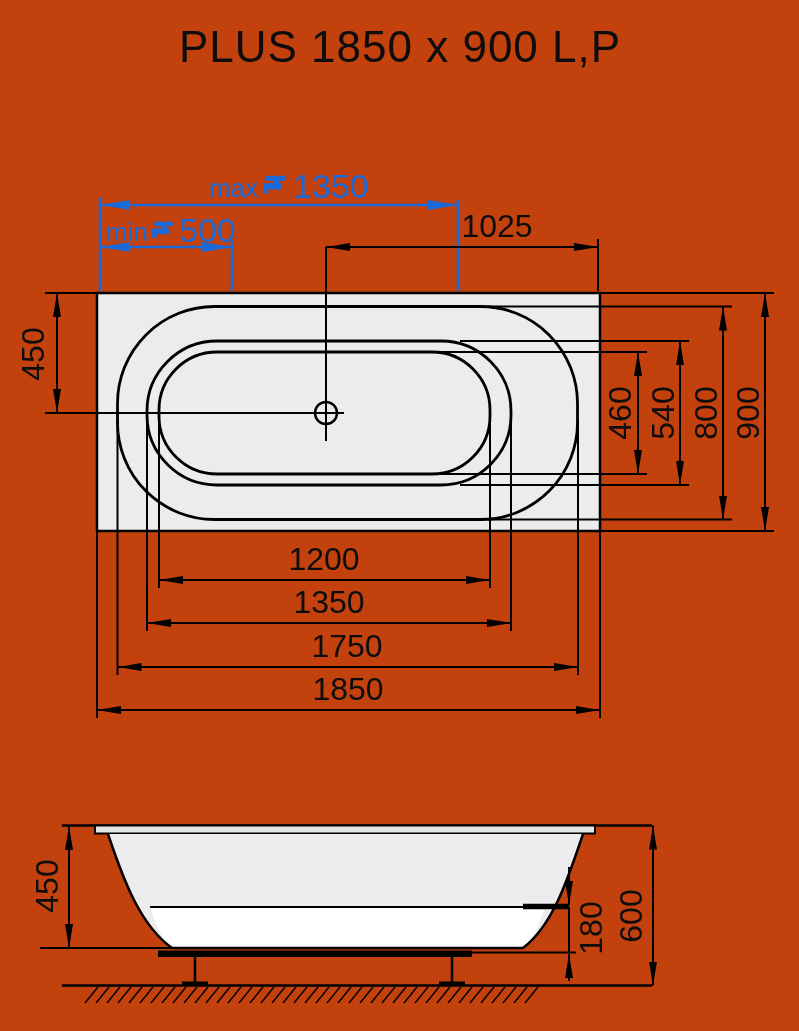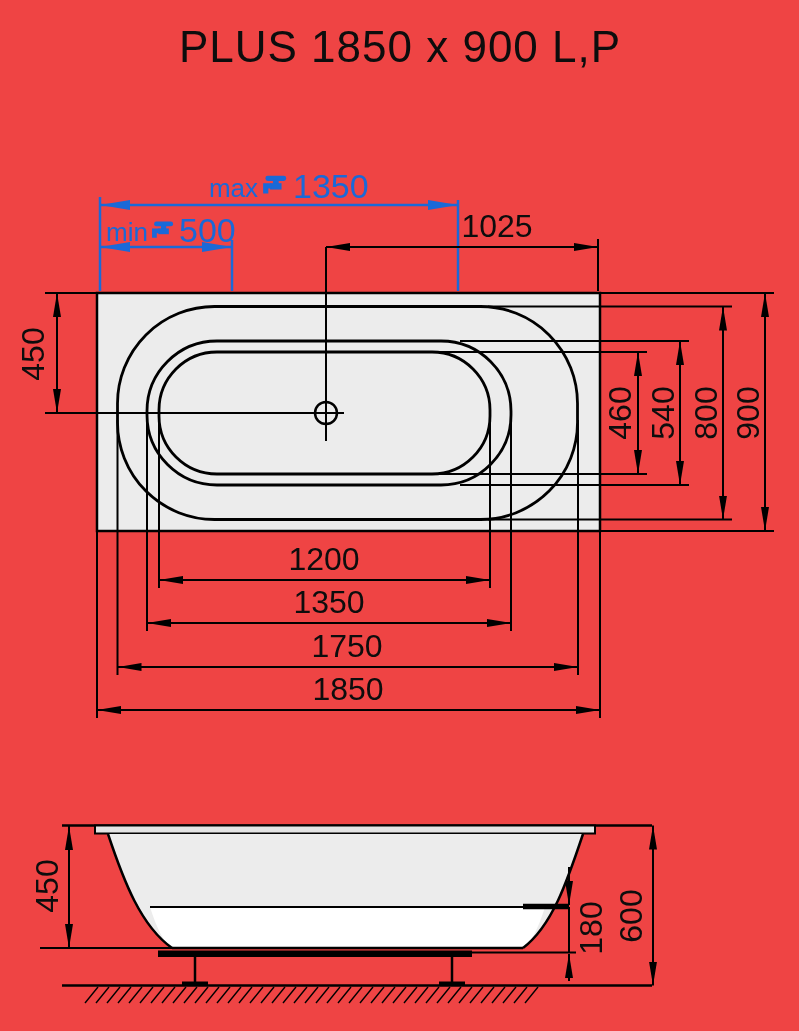--- a/index.html
+++ b/index.html
@@ -1,17 +1,17 @@
 <!DOCTYPE html>
 <html style="--blue: #1a69d8; --line: #000000; --grey: #ececec;"><head>
 <meta charset="utf-8">
 <style>
   :root { --blue:#1a69d8; --grey:#ececec; --line:#000000; }
   html,body{margin:0;padding:0;background:#ffffff;}
-  #stage{position:relative;width:799px;height:1031px;background:#ef4444;overflow:hidden;}
+  #stage{position:relative;width:799px;height:1031px;background:#c2410c;overflow:hidden;}
   svg{position:absolute;left:0;top:0;}
   text{font-family:"Liberation Sans","DejaVu Sans",sans-serif;fill:#0d0d0d;}
   .title{font-size:44px;letter-spacing:1px;}
   .dim{font-size:32px;}
   .dimsm{font-size:26px;}
   .dimblue{font-size:34px;}
   .bl{fill:var(--blue);}
   .k{stroke:var(--line);fill:none;}
   .u{stroke:var(--blue);fill:none;}
   .mk-k{fill:var(--line);}

